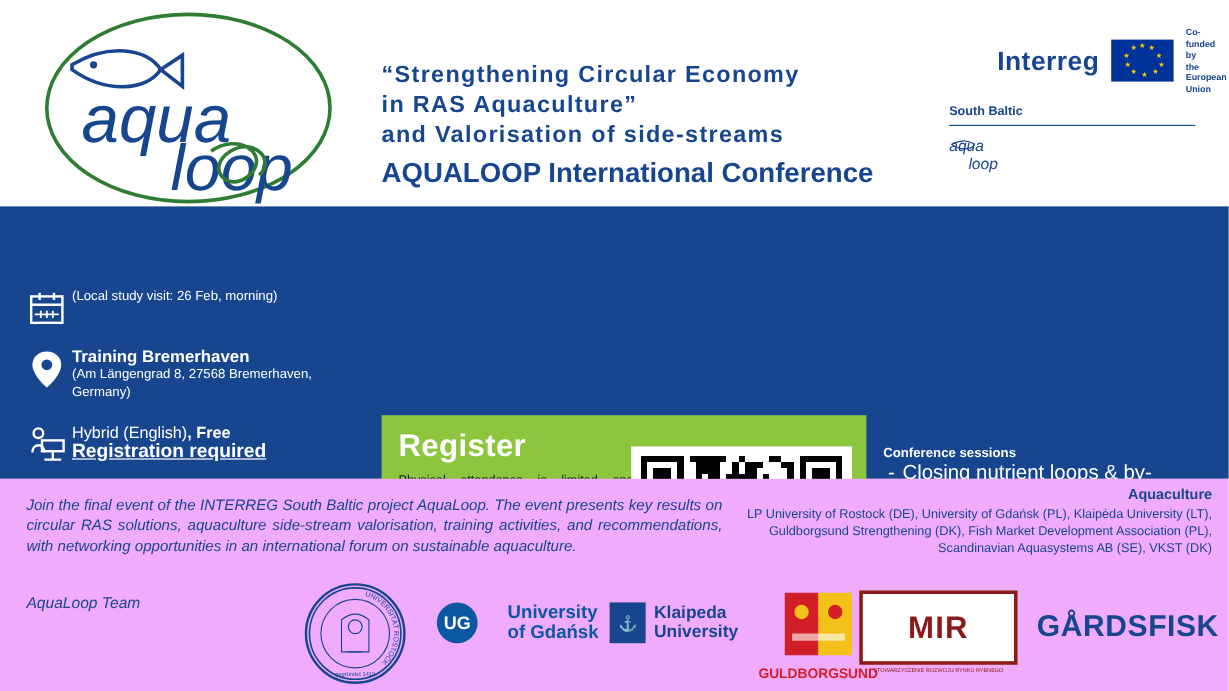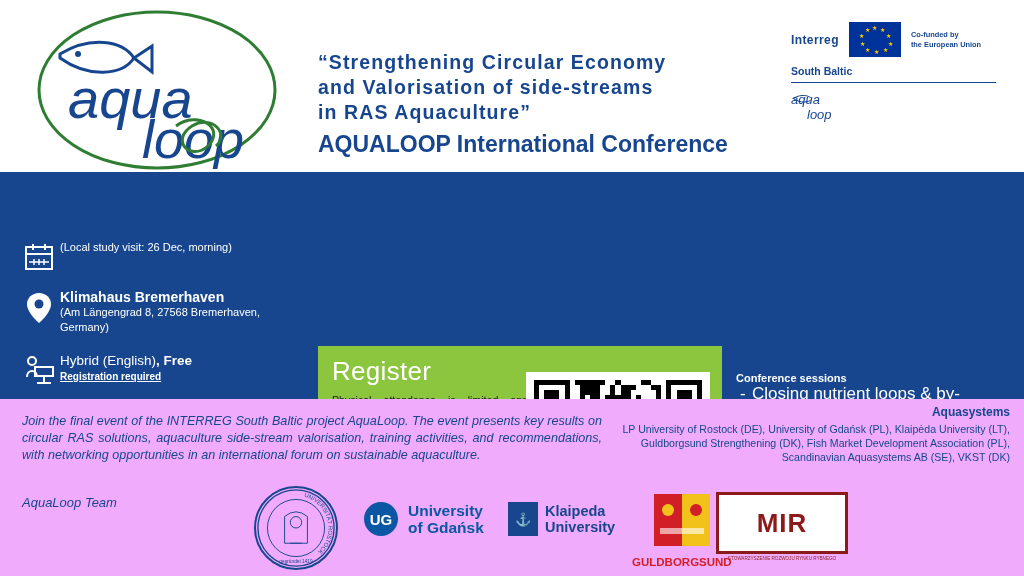--- a/index.html
+++ b/index.html
@@ -31,21 +31,21 @@
     color: #17468f; font-size: 23px; font-weight: bold;
     margin-top: 6px; letter-spacing: 0px; white-space: nowrap;
   }
 
   
   .interreg {
     position: absolute; right: 18px; top: 22px; width: 215px;
   }
   .interreg-row { display: flex; align-items: center; gap: 10px; }
   .interreg-word {
-    color: #17468f; font-size: 12px; font-weight: bold; letter-spacing: .4px;
+    color: #17468f; font-size: 22px; font-weight: bold; letter-spacing: .4px; margin-left: 40px;
   }
   .eu-flag {
     width: 52px; height: 35px; background: #003399; position: relative;
     flex: 0 0 auto;
   }
   .eu-flag .star {
     position: absolute; color: #FFCC00; font-size: 6px; line-height: 6px;
   }
   .eu-text {
     font-size: 7.4px; color: #17468f; line-height: 9.5px; font-weight: bold;
@@ -81,21 +81,21 @@
   .arrow {
     position: absolute; left: 238px; top: 338px; width: 70px; height: 40px;
   }
 
   
   .register {
     position: absolute; left: 318px; top: 174px; width: 404px; height: 222px;
     background: #8CC63E; padding: 10px 12px 10px 14px;
   }
   .register h2 {
-    margin: 0 0 6px 0; color: #ffffff; font-size: 26px; font-weight: normal;
+    margin: 0 0 6px 0; color: #ffffff; font-size: 26px; font-weight: bold;
     letter-spacing: .3px;
   }
   .reg-body {
     width: 196px; color: #1b1b1b; font-size: 10.6px; line-height: 14.2px;
     text-align: justify;
   }
   .reg-body p { margin: 0 0 11px 0; }
   .reg-body b { font-weight: bold; }
   .qr-box {
     position: absolute; right: 12px; top: 26px;
@@ -140,21 +140,21 @@
   .logos {
     position: absolute; left: 246px; top: 87px; width: 770px; height: 86px;
   }
 
   .uni-rostock {
     left: 8px; top: 0px; width: 84px; height: 84px; border-radius: 50%;
     border: 2px solid #17468f; color: #17468f;
     display: flex; align-items: center; justify-content: center;
     font-size: 5.2px; text-align: center; position: absolute; overflow: hidden;
   }
-  .gdansk { left: 118px; top: 16px; position: absolute; display: flex; gap: 10px; }
+  .gdansk { left: 118px; top: 16px; position: absolute; display: flex; gap: 25px; }
   .gdansk .mark {
     width: 34px; height: 34px; border-radius: 50%; background: #0b57a4;
     color: #fff; display: flex; align-items: center; justify-content: center;
     font-size: 15px; font-weight: bold;
   }
   .gdansk .txt { color: #0b57a4; font-size: 15.5px; font-weight: bold; line-height: 17px; }
 
   .klaipeda { left: 262px; top: 16px; position: absolute; display: flex; align-items: center; gap: 7px; }
   .klaipeda .mark {
     width: 30px; height: 34px; background: #17468f; color: #fff;
@@ -192,22 +192,22 @@
       <path d="M104 52 L122 40 L122 66 Z" fill="none" stroke="#17468f" stroke-width="3"></path>
       <circle cx="48" cy="48" r="3" fill="#17468f"></circle>
       <text x="38" y="112" font-family="Liberation Sans, sans-serif" font-size="56" font-style="italic" fill="#17468f">aqua</text>
       <text x="112" y="152" font-family="Liberation Sans, sans-serif" font-size="54" font-style="italic" fill="#17468f">loop</text>
       <path d="M146 120 C168 104, 196 122, 178 140 C160 156, 140 134, 162 120 C182 108, 200 128, 186 140" fill="none" stroke="#2e7d32" stroke-width="3"></path>
     </svg>
   </div>
 
   <div class="headline">
     <div class="quote-line">“Strengthening Circular Economy</div>
+    <div class="quote-line">in RAS Aquaculture”</div>
     <div class="quote-line">and Valorisation of side-streams</div>
-    <div class="quote-line">in RAS Aquaculture”</div>
     <div class="conf-title">AQUALOOP International Conference</div>
   </div>
 
   <div class="interreg">
     <div class="interreg-row">
       <span class="interreg-word">Interreg</span>
       <span class="eu-flag">
         <span class="star" style="left:23px;top:3px;">★</span>
         <span class="star" style="left:31px;top:5px;">★</span>
         <span class="star" style="left:37px;top:11px;">★</span>
@@ -247,52 +247,52 @@
           <line x1="2" y1="12" x2="28" y2="12" stroke="#fff" stroke-width="2"></line>
           <line x1="9" y1="2" x2="9" y2="8" stroke="#fff" stroke-width="2"></line>
           <line x1="21" y1="2" x2="21" y2="8" stroke="#fff" stroke-width="2"></line>
           <line x1="10" y1="17" x2="10" y2="23" stroke="#fff" stroke-width="1.5"></line>
           <line x1="15" y1="17" x2="15" y2="23" stroke="#fff" stroke-width="1.5"></line>
           <line x1="20" y1="17" x2="20" y2="23" stroke="#fff" stroke-width="1.5"></line>
           <line x1="5" y1="20" x2="25" y2="20" stroke="#fff" stroke-width="1.5"></line>
         </svg>
       </div>
       <div class="detail-txt">
-        <span class="small">(Local study visit: 26 Dec, morning)</span>
+        <span class="small">(Local study visit: 26 Feb, morning)</span>
       </div>
     </div>
 
     <div class="detail-row">
       <div class="detail-ico">
         <svg width="26" height="32" viewBox="0 0 26 32">
           <path d="M13 1 C6 1 1 6 1 12 C1 21 13 31 13 31 C13 31 25 21 25 12 C25 6 20 1 13 1 Z" fill="#fff"></path>
           <circle cx="13" cy="12" r="4.5" fill="#17468f"></circle>
         </svg>
       </div>
       <div class="detail-txt">
-        <span class="big">Klimahaus Bremerhaven</span>
+        <span class="big">Training Bremerhaven</span>
         <span class="small">(Am Längengrad 8, 27568 Bremerhaven, Germany)</span>
       </div>
     </div>
 
     <div class="detail-row">
       <div class="detail-ico">
         <svg width="32" height="30" viewBox="0 0 32 30">
           <circle cx="9" cy="6" r="4" fill="none" stroke="#fff" stroke-width="2"></circle>
           <path d="M4 22 C4 14 14 14 14 22" fill="none" stroke="#fff" stroke-width="2"></path>
           <rect x="12" y="12" width="18" height="9" fill="none" stroke="#fff" stroke-width="2"></rect>
           <line x1="21" y1="21" x2="21" y2="28" stroke="#fff" stroke-width="2"></line>
           <line x1="14" y1="28" x2="28" y2="28" stroke="#fff" stroke-width="2"></line>
         </svg>
       </div>
       <div class="detail-txt">
         <span style="font-size:13.5px;">
           <span>Hybrid (English)</span><b>, Free</b>
         </span><br>
-        <span class="underline-b" style="font-size:10px;text-decoration:underline;">Registration required</span>
+        <span class="underline-b" style="font-size:16px;text-decoration:underline;">Registration required</span>
       </div>
     </div>
   </div>
 
   <div class="arrow">
     <svg width="70" height="40" viewBox="0 0 70 40">
       <path d="M2 28 C18 6, 38 2, 56 10" fill="none" stroke="#8CC63E" stroke-width="9" stroke-linecap="round"></path>
       <path d="M46 0 L66 12 L44 22 Z" fill="#8CC63E"></path>
     </svg>
   </div>
@@ -866,21 +866,21 @@
 </div>
 
 <div class="bottom">
 
   <div class="blurb">
     <div>Join the final event of the INTERREG South Baltic project AquaLoop. The event presents key results on circular RAS solutions, aquaculture side-stream valorisation, training activities, and recommendations, with networking opportunities in an international forum on sustainable aquaculture.</div>
     <div class="team">AquaLoop Team</div>
   </div>
 
   <div class="organisers">
-    <div class="ttl">Aquasystems</div>
+    <div class="ttl">Aquaculture</div>
     <div class="names">LP University of Rostock (DE), University of Gdańsk (PL), Klaipėda University (LT), Guldborgsund Strengthening (DK), Fish Market Development Association (PL), Scandinavian Aquasystems AB (SE), VKST (DK)</div>
   </div>
 
   <div class="logos">
 
     <div class="uni-rostock">
       <svg width="84" height="84" viewBox="0 0 84 84">
         <circle cx="42" cy="42" r="40" fill="none" stroke="#17468f" stroke-width="1.4"></circle>
         <circle cx="42" cy="42" r="30" fill="none" stroke="#17468f" stroke-width="1"></circle>
         <path d="M30 58 L30 30 Q42 20 54 30 L54 58 Z" fill="none" stroke="#17468f" stroke-width="1"></path>
@@ -919,15 +919,16 @@
         </svg>
       </div>
       <div class="guld-name">GULDBORGSUND</div>
     </div>
 
     <div class="mir">
       <span class="word">MIR</span>
     </div>
     <div class="mir-sub">STOWARZYSZENIE ROZWOJU RYNKU RYBNEGO</div>
 
+    <div class="gardsfisk">GÅRDSFISK</div>
 
   </div>
 </div>
 
 </body></html>

